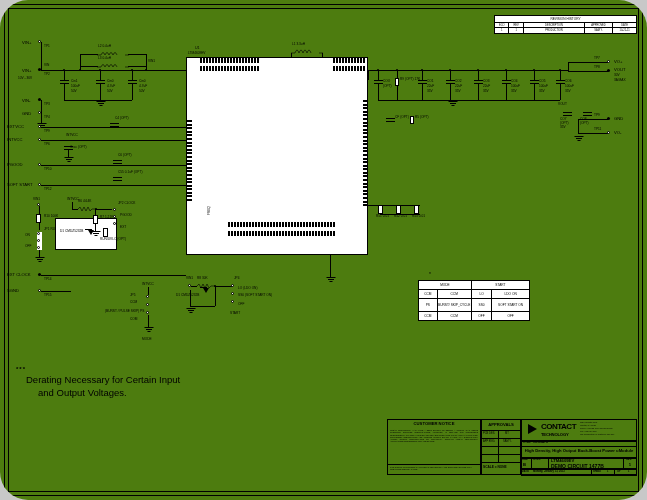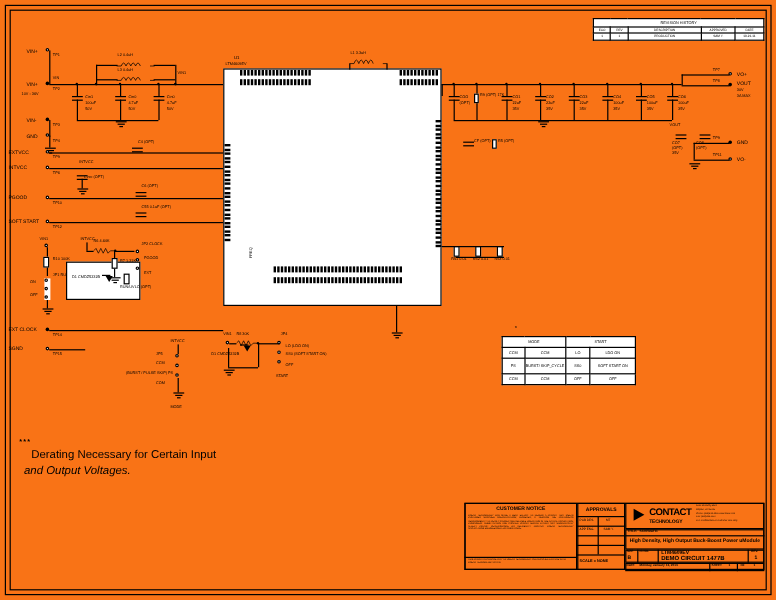--- a/index.html
+++ b/index.html
@@ -1,17 +1,17 @@
 <!DOCTYPE html>
 <html><head>
 <meta charset="utf-8">
 <style>
   html,body{margin:0;padding:0;background:#c8c8c8;}
   body{font-family:"Liberation Sans",sans-serif;}
-  #sheet{position:relative;width:647px;height:500px;background:#f97316;overflow:hidden;}
+  #sheet{position:relative;width:647px;height:500px;background:#4d7c0f;overflow:hidden;border-radius:28px;}
   .bd{position:absolute;box-sizing:border-box;border:1px solid #000;}
   .ln{position:absolute;background:#000;}
   .h{height:1px;}
   .v{width:1px;}
   .t{position:absolute;white-space:nowrap;color:#000;line-height:1;}
   .t2{font-size:2.6px;}
   .t3{font-size:3.2px;}
   .t35{font-size:3.6px;}
   .t4{font-size:4.2px;}
   .t5{font-size:5px;}
@@ -684,21 +684,21 @@
       <td class="t3">CCM</td>
       <td class="t3">CCM</td>
       <td class="t3">OFF</td>
       <td class="t3">OFF</td>
     </tr>
   </tbody>
     </table>
 
   <div class="t t6 b" style="left:16px;top:366px;letter-spacing:1px;">***</div>
   <div class="t t9" style="left:26px;top:375px;">Derating Necessary for Certain Input</div>
-  <div class="t t9" style="left:20px;top:388px;font-style:italic;">and Output Voltages.</div>
+  <div class="t t9" style="left:38px;top:388px;">and Output Voltages.</div>
 
   <div class="bd" style="left:387px;top:419px;width:250px;height:56px;"></div>
 
   <div class="bd" style="left:387px;top:419px;width:94px;height:56px;"></div>
   <div class="t t4 b ctr" style="left:387px;top:422px;width:94px;">CUSTOMER NOTICE</div>
   <div class="fine" style="left:390px;top:429px;width:88px;white-space:normal;text-align:justify;">LINEAR TECHNOLOGY HAS MADE A BEST EFFORT TO DESIGN A CIRCUIT THAT MEETS CUSTOMER SUPPLIED SPECIFICATIONS; HOWEVER, IT REMAINS THE CUSTOMER'S RESPONSIBILITY TO VERIFY PROPER AND RELIABLE OPERATION IN THE ACTUAL APPLICATION. COMPONENT SUBSTITUTION AND PRINTED CIRCUIT BOARD LAYOUT MAY SIGNIFICANTLY AFFECT CIRCUIT PERFORMANCE OR RELIABILITY. CONTACT LINEAR TECHNOLOGY APPLICATIONS ENGINEERING FOR ASSISTANCE.</div>
   <div class="ln h" style="left:387px;top:464px;width:94px;"></div>
   <div class="fine" style="left:390px;top:466px;width:88px;white-space:normal;">THIS CIRCUIT IS PROPRIETARY TO LINEAR TECHNOLOGY AND SUPPLIED FOR USE WITH LINEAR TECHNOLOGY PARTS.</div>
 
   <div class="bd" style="left:481px;top:419px;width:40px;height:56px;"></div>

